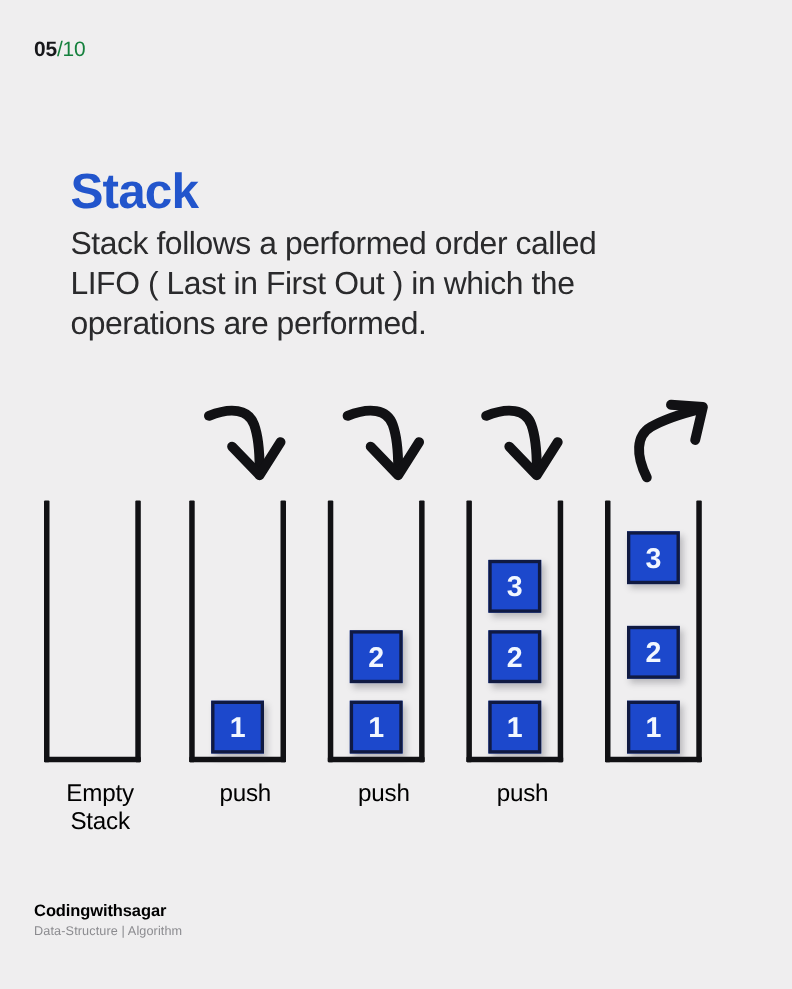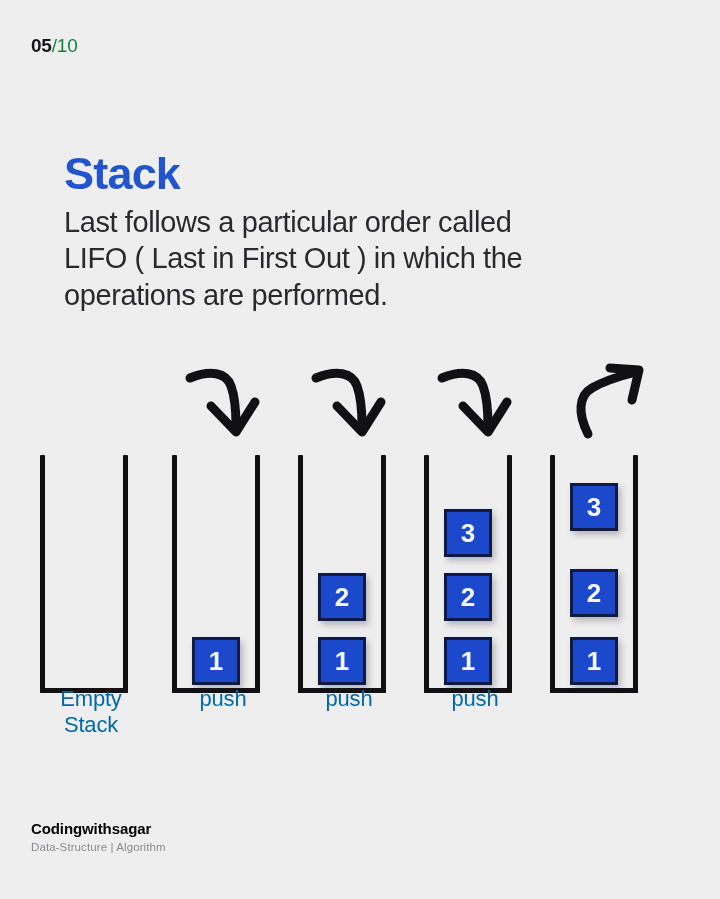--- a/index.html
+++ b/index.html
@@ -135,26 +135,26 @@
     justify-content: center;
     color: #f2f7ff;
     font-size: 26px;
     font-weight: 700;
     line-height: 1;
   }
 
   
   .op-label {
     position: absolute;
-    top: 326px;
+    top: 348px;
     left: 0;
     width: 126px;
     text-align: center;
     font-size: 22px;
-    color: #0369a1;
+    color: #000000;
     line-height: 1.16;
     letter-spacing: -0.2px;
     white-space: pre-line;
   }
 
   
   .footer {
     position: absolute;
     left: 31px;
     top: 820px;
@@ -179,21 +179,21 @@
 <body>
 
 <div class="slide">
 
   <div class="counter">
     <span class="cur">05</span><span class="tot">/10</span>
   </div>
 
   <div class="headline">
     <h1 class="title">Stack</h1>
-    <p class="subtitle">Last follows a particular order called
+    <p class="subtitle">Stack follows a performed order called
 LIFO ( Last in First Out ) in which the
 operations are performed.</p>
   </div>
 
   <div class="diagram">
       <div class="stack-col" style="left: 28px;">
         <div class="vessel">
           <div class="wall left"></div>
           <div class="wall right"></div>
           <div class="floor"></div>

